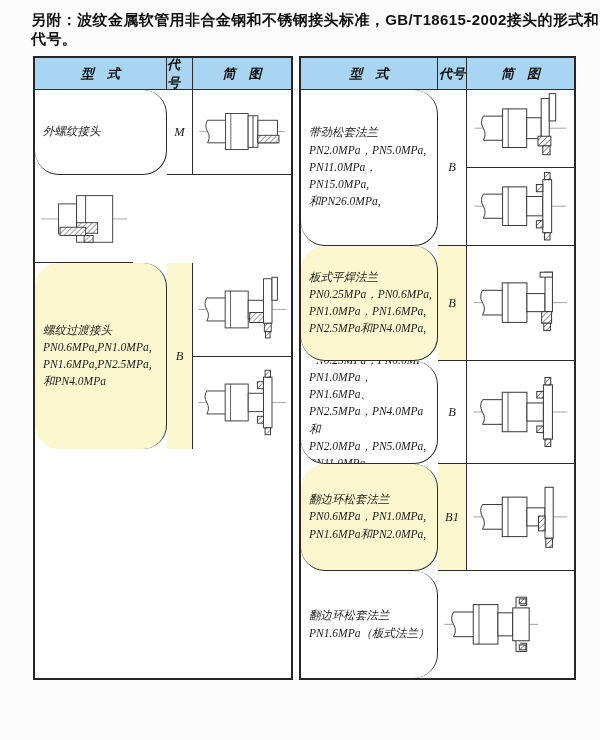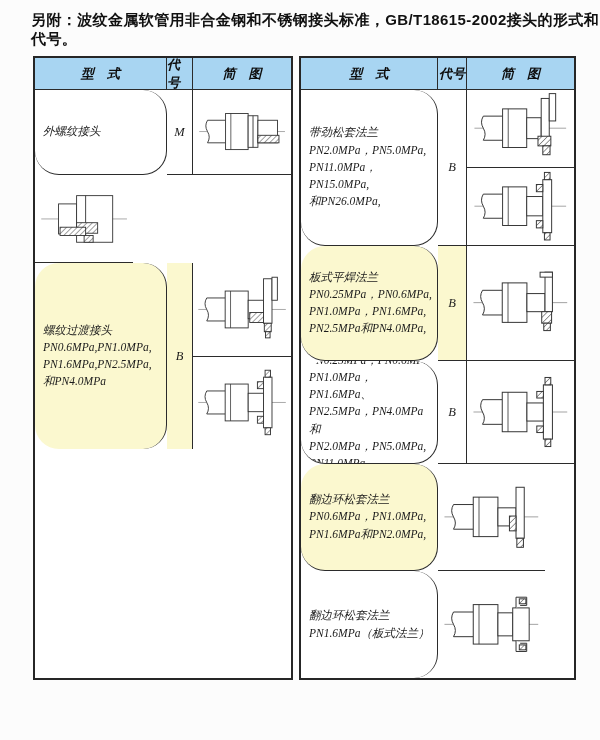--- a/index.html
+++ b/index.html
@@ -244,20 +244,21 @@
             <rect x="80" y="62" width="8" height="8" fill="url(#hx)"></rect>
           </g>
         </svg>
       </div>
     </div>
 
     <div class="row" style="height:107px">
       <div class="cell type c1r hl">翻边环松套法兰
 PN0.6MPa，PN1.0MPa,
 PN1.6MPa和PN2.0MPa,</div>
+      <div class="cell code c2r hl">B1</div>
       <div class="cell diagc c3r">
         <svg class="dg" viewBox="0 0 120 90">
           <use href="#hose"></use>
           <g fill="none" stroke="#333" stroke-width="1.2">
             <rect x="68" y="34" width="22" height="22" fill="#fff"></rect>
             <rect x="90" y="9" width="10" height="62" fill="#fff"></rect>
             <rect x="82" y="44" width="8" height="18" fill="url(#hx)"></rect>
             <rect x="91" y="71" width="8" height="11" fill="url(#hx)"></rect>
           </g>
         </svg>

